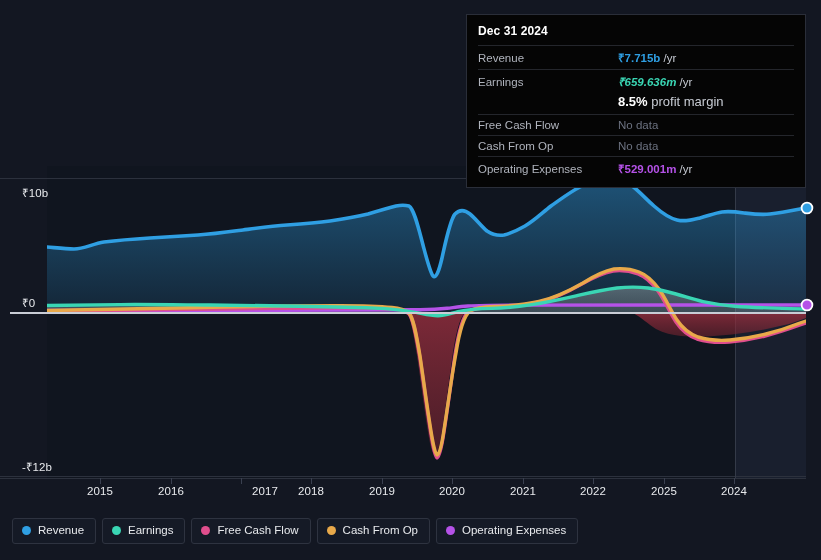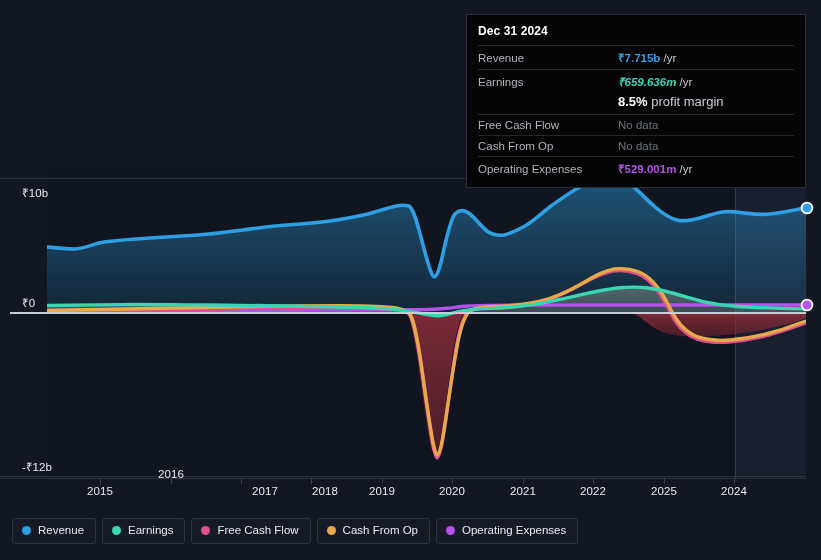--- a/index.html
+++ b/index.html
@@ -219,23 +219,23 @@
     <g>
       <circle cx="807" cy="305" r="5.4" fill="#b552e8" stroke="#ffffff" stroke-width="1.8"></circle>
     </g>
   </svg>
 
   <div class="y-label" style="left:22px; top:141px;margin-top:44px;">₹10b</div>
   <div class="y-label" style="left:22px; top:295px;">₹0</div>
   <div class="y-label" style="left:22px; top:459px;">-₹12b</div>
 
   <div class="x-label" style="left:100px; top:485px;">2015</div>
-  <div class="x-label" style="left:171px; top:468px;">2016</div>
+  <div class="x-label" style="left:171px; top:485px;">2016</div>
   <div class="x-label" style="left:241px; top:485px;margin-left:24px;">2017</div>
-  <div class="x-label" style="left:311px; top:485px;margin-left:14px;">2018</div>
+  <div class="x-label" style="left:311px; top:485px;">2018</div>
   <div class="x-label" style="left:382px; top:485px;">2019</div>
   <div class="x-label" style="left:452px; top:485px;">2020</div>
   <div class="x-label" style="left:523px; top:485px;">2021</div>
   <div class="x-label" style="left:593px; top:485px;">2022</div>
   <div class="x-label" style="left:664px; top:485px;">2025</div>
   <div class="x-label" style="left:734px; top:485px;">2024</div>
 
   <div id="tooltip">
     <div class="tt-title">Dec 31 2024</div>
     <table>

